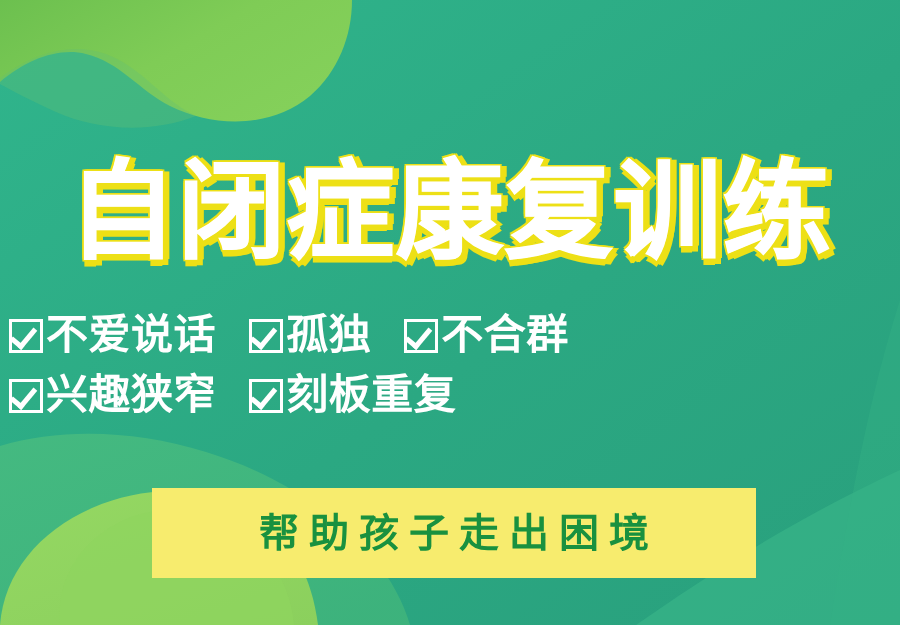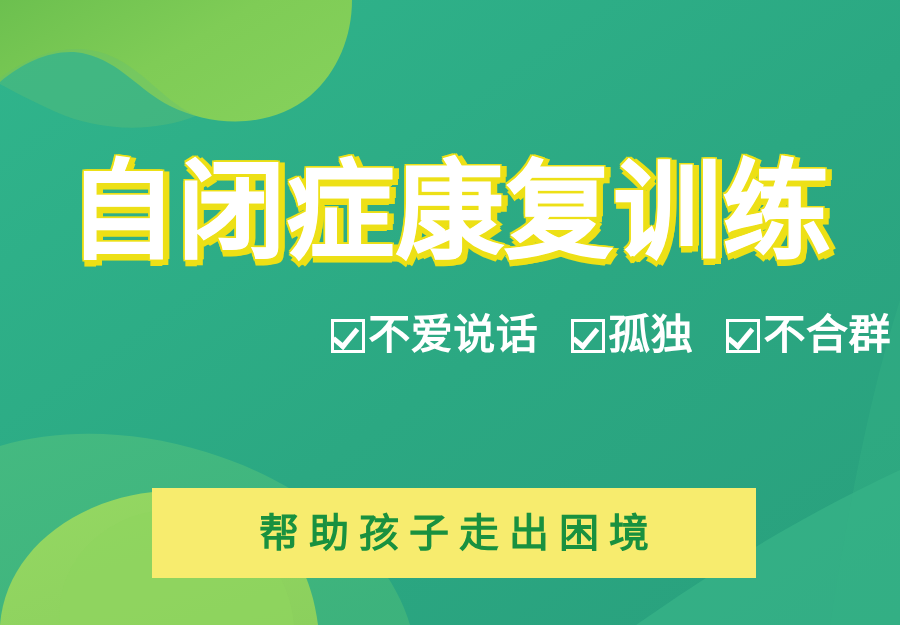--- a/index.html
+++ b/index.html
@@ -61,21 +61,21 @@
        0    7px 0 #EDE016,
        7px  0   0 #EDE016;
   }
 
   
   .symptoms {
     position: absolute;
     left: 0;
     top: 305px;
     width: 900px;
-    text-align: right;
+    text-align: left;
     z-index: 5;
   }
 
   .symptom-line {
     font-family: "DejaVu Sans", "Liberation Sans", sans-serif;
     font-size: 42px;
     line-height: 60px;
     font-weight: 700;
     color: #ffffff;
     white-space: nowrap;
@@ -206,20 +206,32 @@
           <span class="frame"></span><span class="tick"></span>
         </span><span>孤独</span>
       </span>
       <span class="symptom-item">
         <span class="check-box">
           <span class="frame"></span><span class="tick"></span>
         </span><span>不合群</span>
       </span>
     </div>
 
+    <div class="symptom-line">
+      <span class="symptom-item">
+        <span class="check-box">
+          <span class="frame"></span><span class="tick"></span>
+        </span><span>兴趣狭窄</span>
+      </span>
+      <span class="symptom-item">
+        <span class="check-box">
+          <span class="frame"></span><span class="tick"></span>
+        </span><span>刻板重复</span>
+      </span>
+    </div>
 
   </div>
 
   <div class="banner">
     <div class="banner-text">帮助孩子走出困境</div>
   </div>
 
 </div>
 
 </body></html>

